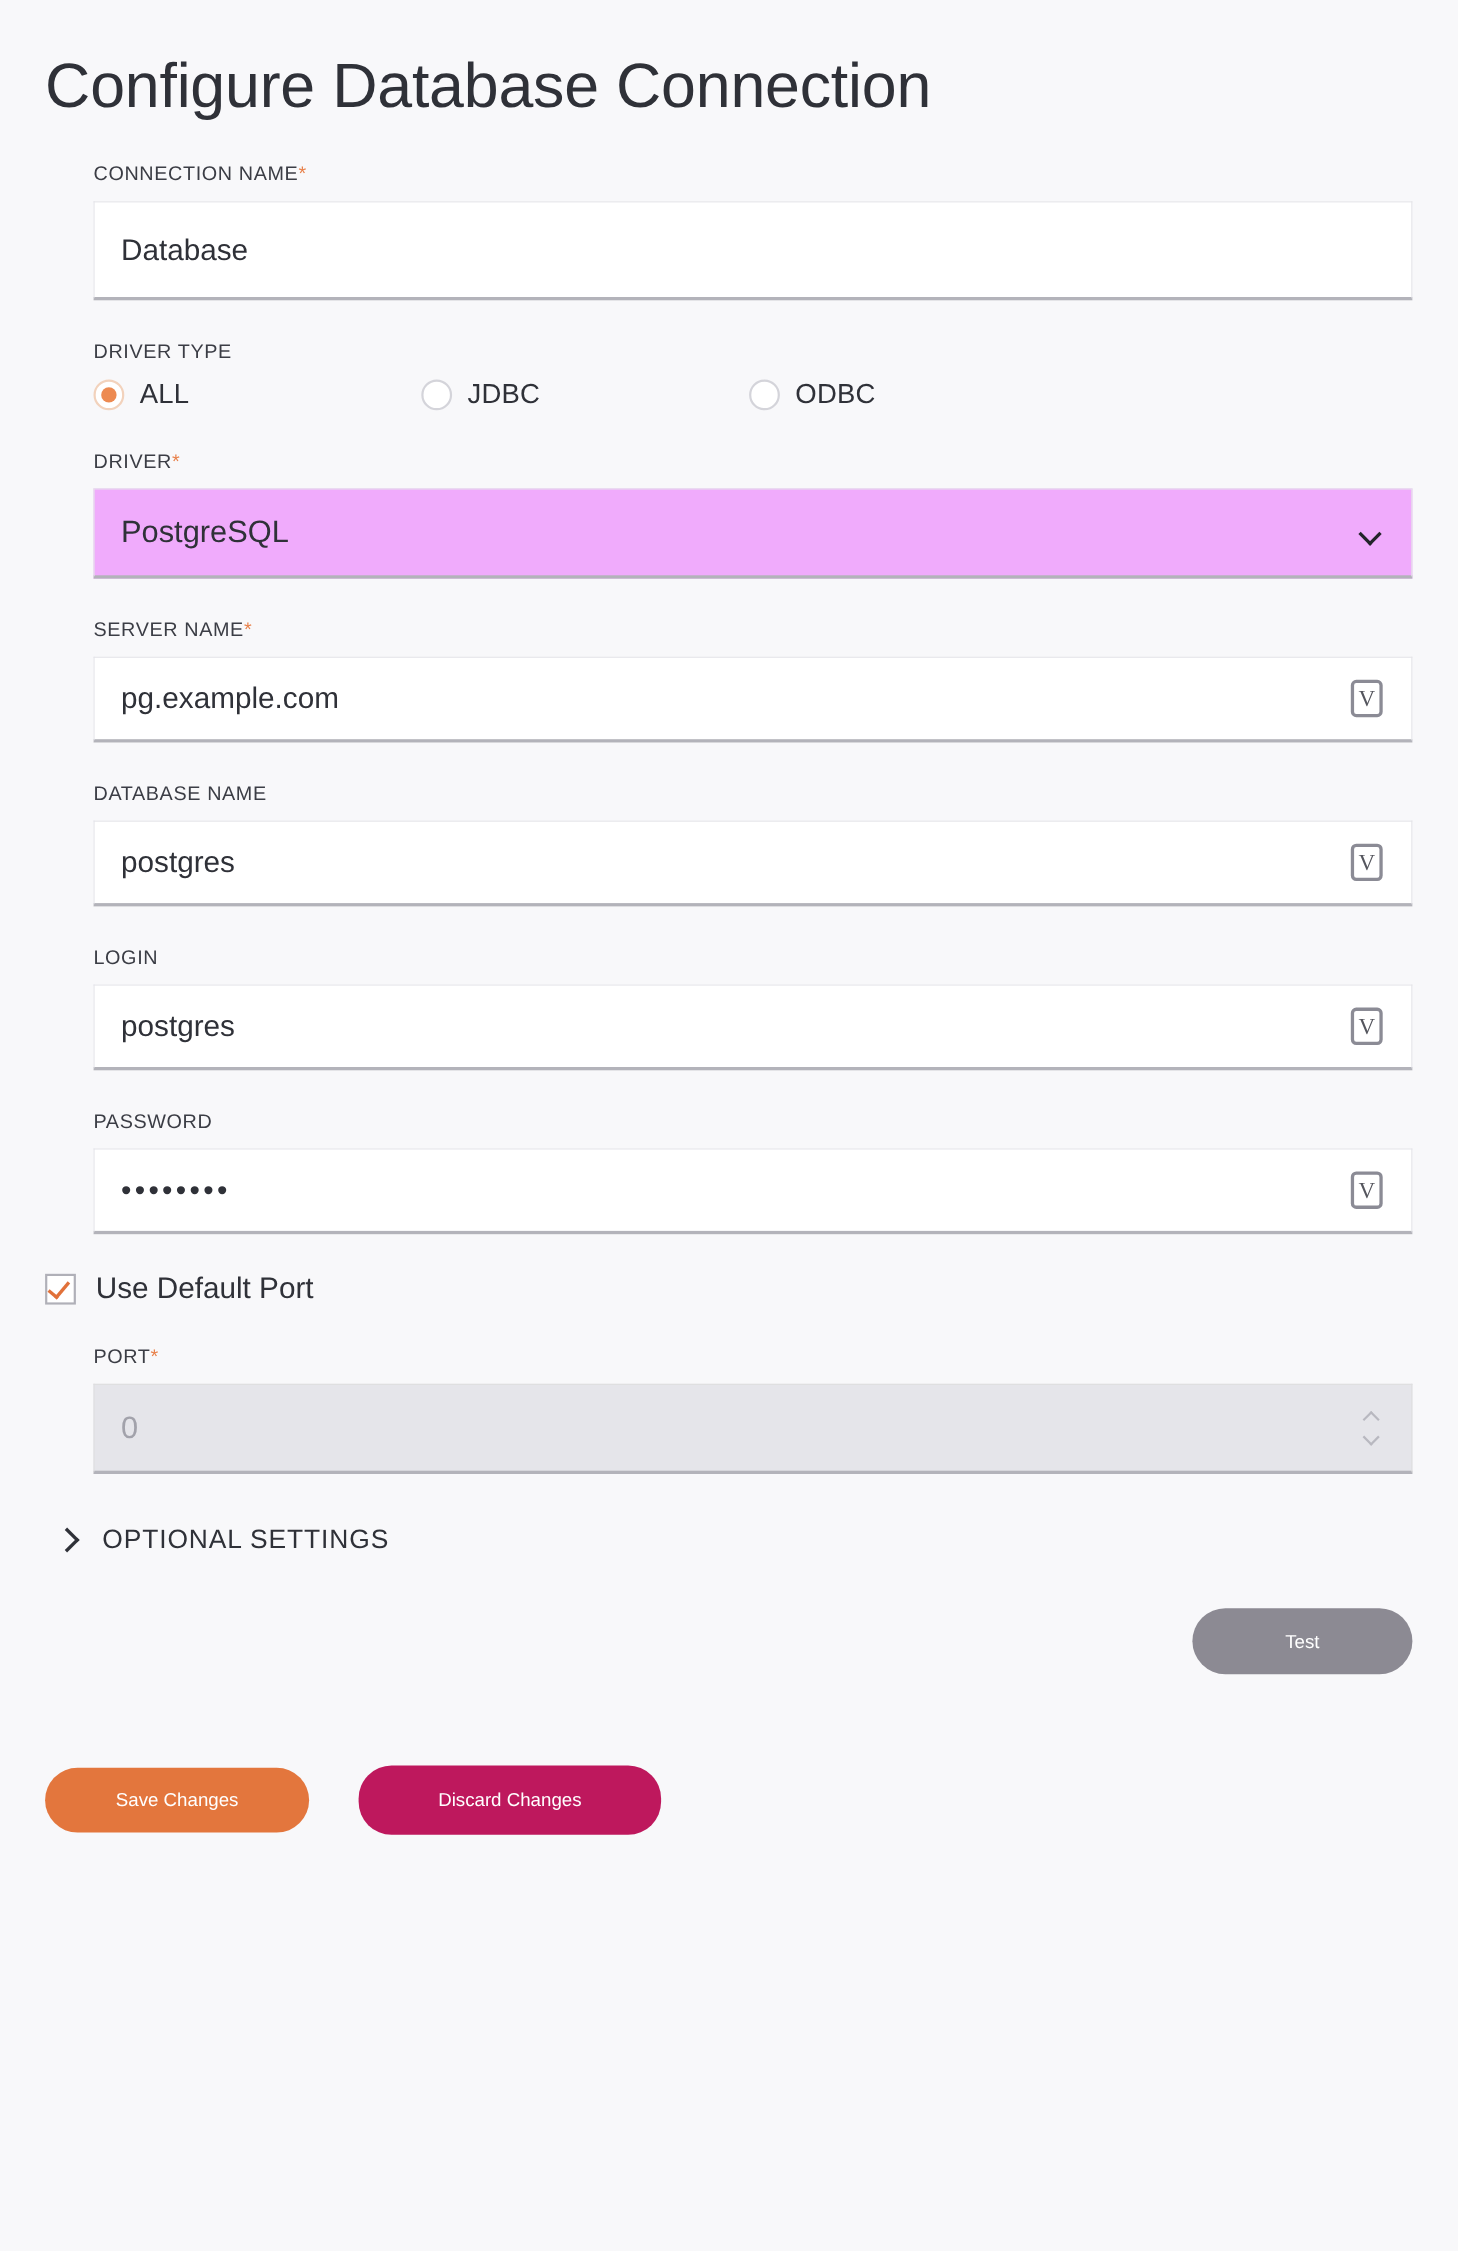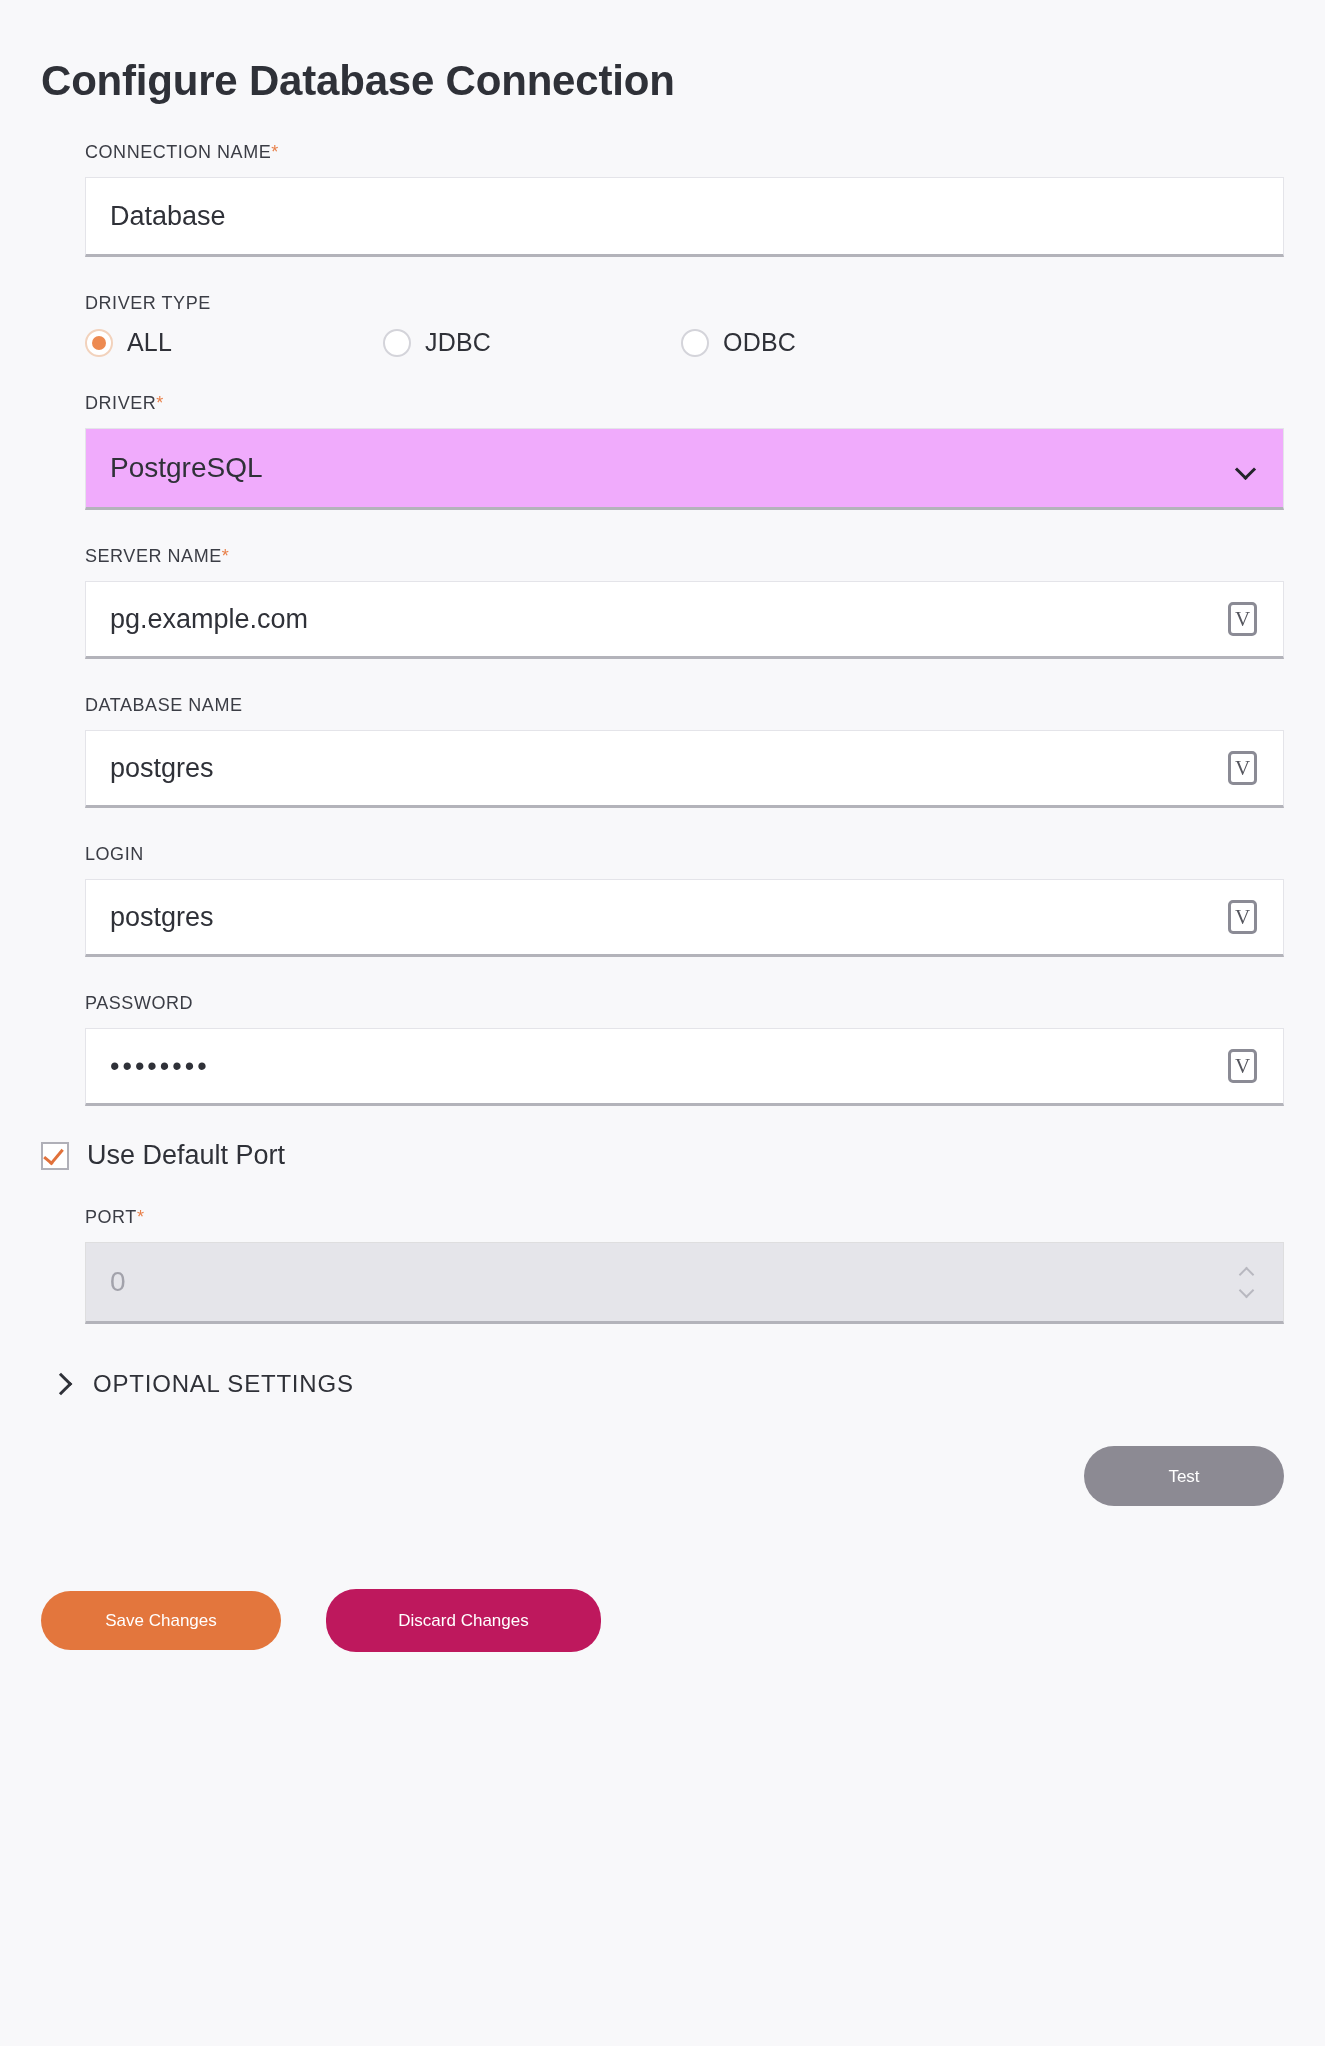--- a/index.html
+++ b/index.html
@@ -18,26 +18,26 @@
 
   .page {
     position: relative;
     width: 1325px;
     height: 2046px;
     padding: 0 41px;
   }
 
   
   .page-title {
-    font-size: 42px;
-    font-weight: 700;
+    font-size: 57px;
+    font-weight: 400;
     letter-spacing: -0.2px;
     color: #2f3138;
     margin: 0;
-    padding-top: 56px;
+    padding-top: 44px;
     padding-bottom: 0;
     line-height: 1.2;
   }
 
   
   .field {
     margin-top: 36px;
     margin-left: 44px;
   }
 
@@ -61,21 +61,21 @@
     width: 100%;
     height: 78px;
     background: #ffffff;
     border: 1px solid #e4e4e9;
     border-bottom: 3px solid #b3b3ba;
     display: flex;
     align-items: center;
     padding: 0 18px 0 24px;
   }
   .input-wrap.tall {
-    height: 80px;
+    height: 90px;
   }
   .input-text {
     flex: 1 1 auto;
     font-size: 27px;
     color: #2f3138;
     font-family: "Liberation Sans", sans-serif;
     border: 0;
     outline: none;
     background: transparent;
     padding: 0;

